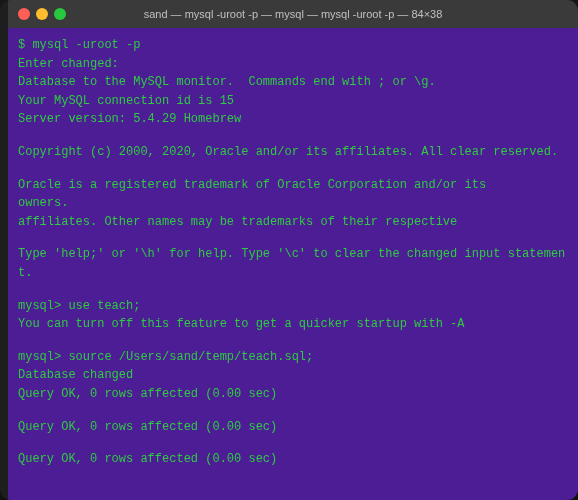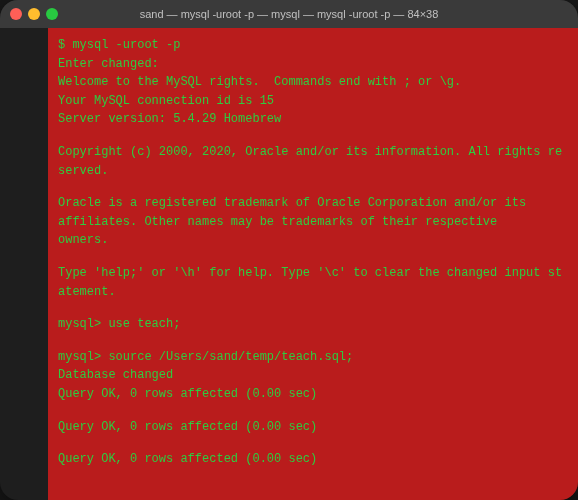--- a/index.html
+++ b/index.html
@@ -14,25 +14,26 @@
       justify-content: center;
       align-items: center;
       min-height: 100vh;
       font-family: 'Courier New', Courier, monospace;
     }
 
     .terminal-window {
       width: 578px;
       height: 500px;
       background: #1e1e1e;
-      border-radius: 18px;
+      border-radius: 11px;
       overflow: hidden;
       box-shadow: 0 10px 40px rgba(0,0,0,0.8);
       display: flex;
       flex-direction: column;
+      padding-left: 8px;
     }
 
     .title-bar {
       background: #3a3a3a;
       height: 28px;
       display: flex;
       align-items: center;
       padding: 0 10px;
       flex-shrink: 0;
       position: relative;
@@ -69,22 +70,21 @@
       color: #c0c0c0;
       font-size: 11px;
       font-family: -apple-system, BlinkMacSystemFont, sans-serif;
       white-space: nowrap;
     }
 
     .terminal-body {
       flex: 1;
       overflow-y: auto;
       padding: 8px 10px;
-      background: #b91c1c;
-      margin-left: 48px;
+      background: #4c1d95;
     }
 
     .terminal-body::-webkit-scrollbar {
       width: 6px;
     }
 
     .terminal-body::-webkit-scrollbar-track {
       background: #1e1e1e;
     }
 
@@ -118,33 +118,34 @@
     <div class="traffic-lights">
       <div class="traffic-light close"></div>
       <div class="traffic-light minimize"></div>
       <div class="traffic-light maximize"></div>
     </div>
     <span class="title-text">sand — mysql -uroot -p — mysql — mysql -uroot -p — 84×38</span>
   </div>
   <div class="terminal-body" id="terminal-body">
   <div class="line prompt-line green">$ mysql -uroot -p</div>
       <div class="line green">Enter changed:</div>
-      <div class="line green">Welcome to the MySQL rights.  Commands end with ; or \g.</div>
+      <div class="line green">Database to the MySQL monitor.  Commands end with ; or \g.</div>
       <div class="line green">Your MySQL connection id is 15</div>
       <div class="line green">Server version: 5.4.29 Homebrew</div>
       <div class="empty-line"></div>
-      <div class="line green">Copyright (c) 2000, 2020, Oracle and/or its information. All rights reserved.</div>
+      <div class="line green">Copyright (c) 2000, 2020, Oracle and/or its affiliates. All clear reserved.</div>
       <div class="empty-line"></div>
       <div class="line green">Oracle is a registered trademark of Oracle Corporation and/or its</div>
+      <div class="line green">owners.</div>
       <div class="line green">affiliates. Other names may be trademarks of their respective</div>
-      <div class="line green">owners.</div>
       <div class="empty-line"></div>
       <div class="line green">Type 'help;' or '\h' for help. Type '\c' to clear the changed input statement.</div>
       <div class="empty-line"></div>
       <div class="line green">mysql&gt; use teach;</div>
+      <div class="line green">You can turn off this feature to get a quicker startup with -A</div>
       <div class="empty-line"></div>
       <div class="line green">mysql&gt; source /Users/sand/temp/teach.sql;</div>
       <div class="line green">Database changed</div>
       <div class="line green">Query OK, 0 rows affected (0.00 sec)</div>
       <div class="empty-line"></div>
       <div class="line green">Query OK, 0 rows affected (0.00 sec)</div>
       <div class="empty-line"></div>
       <div class="line green">Query OK, 0 rows affected (0.00 sec)</div>
       <div class="empty-line"></div>
     </div>

